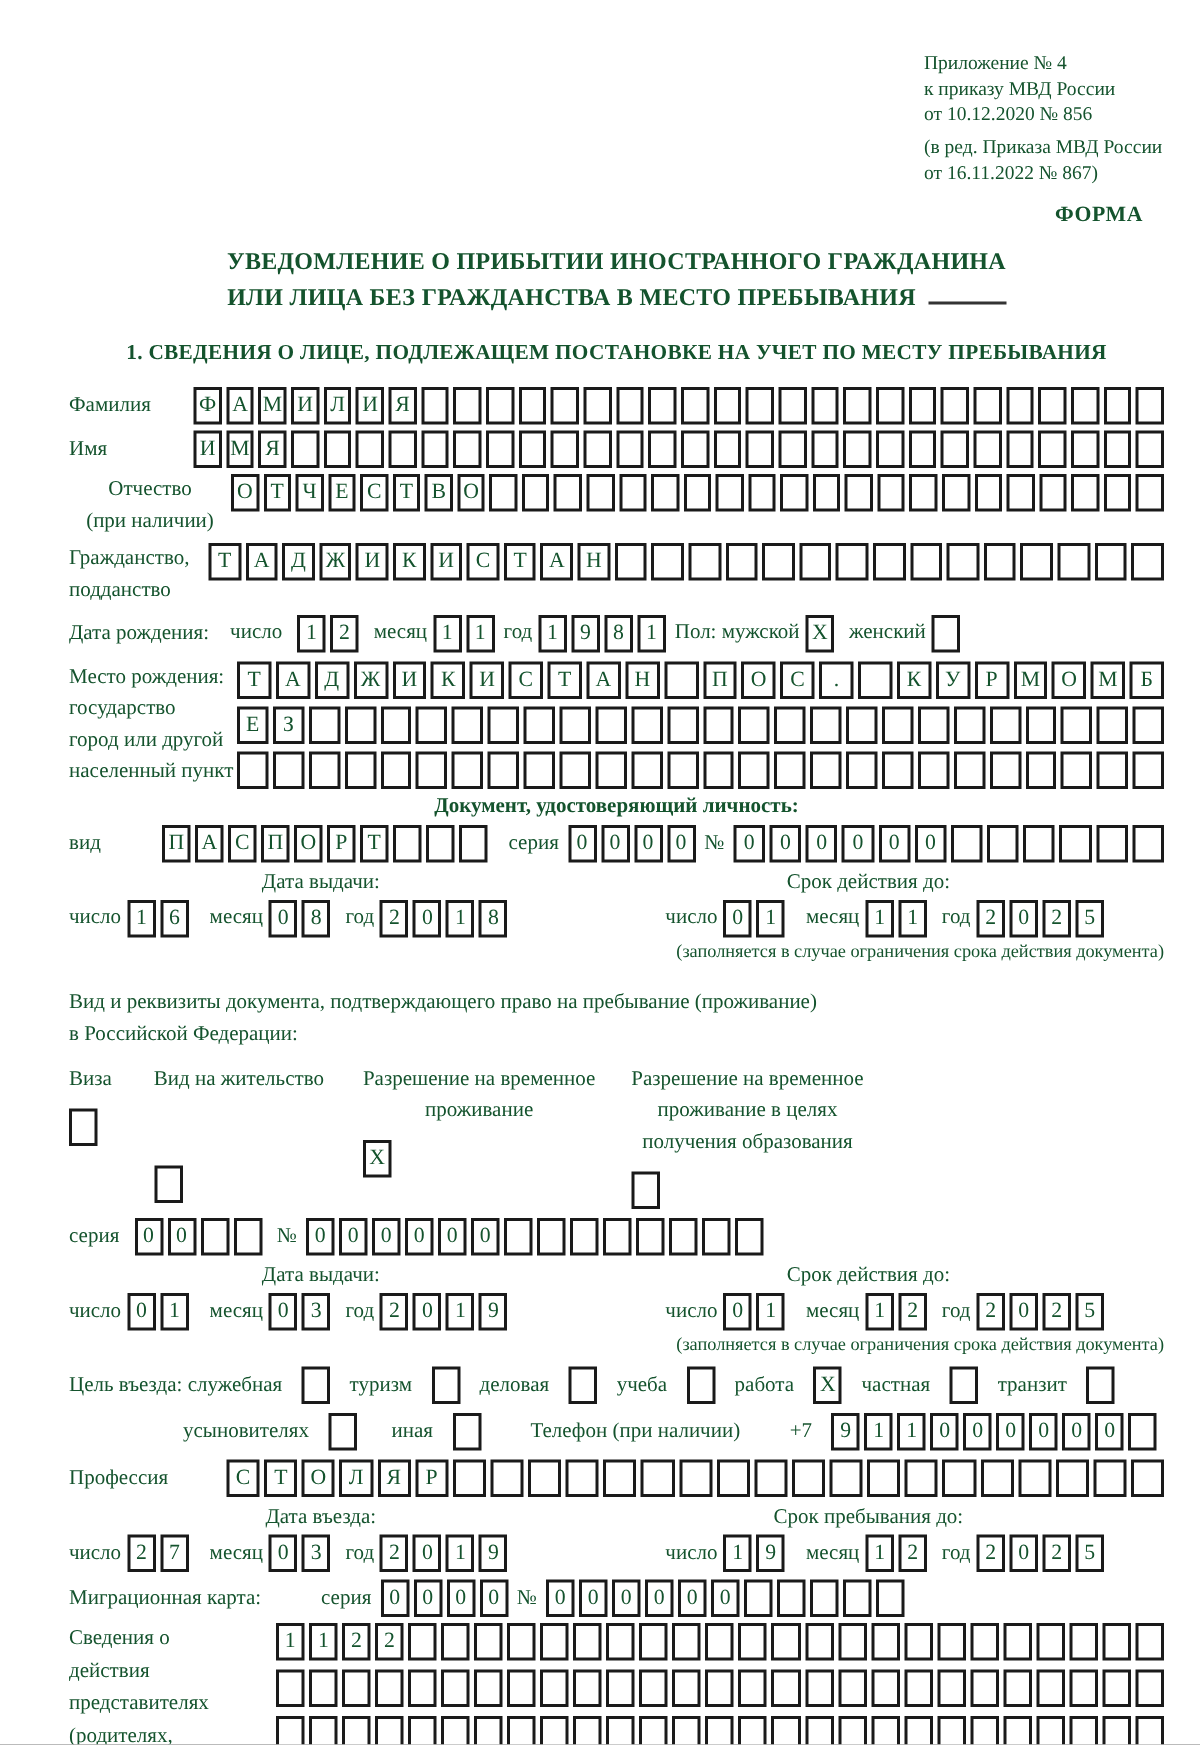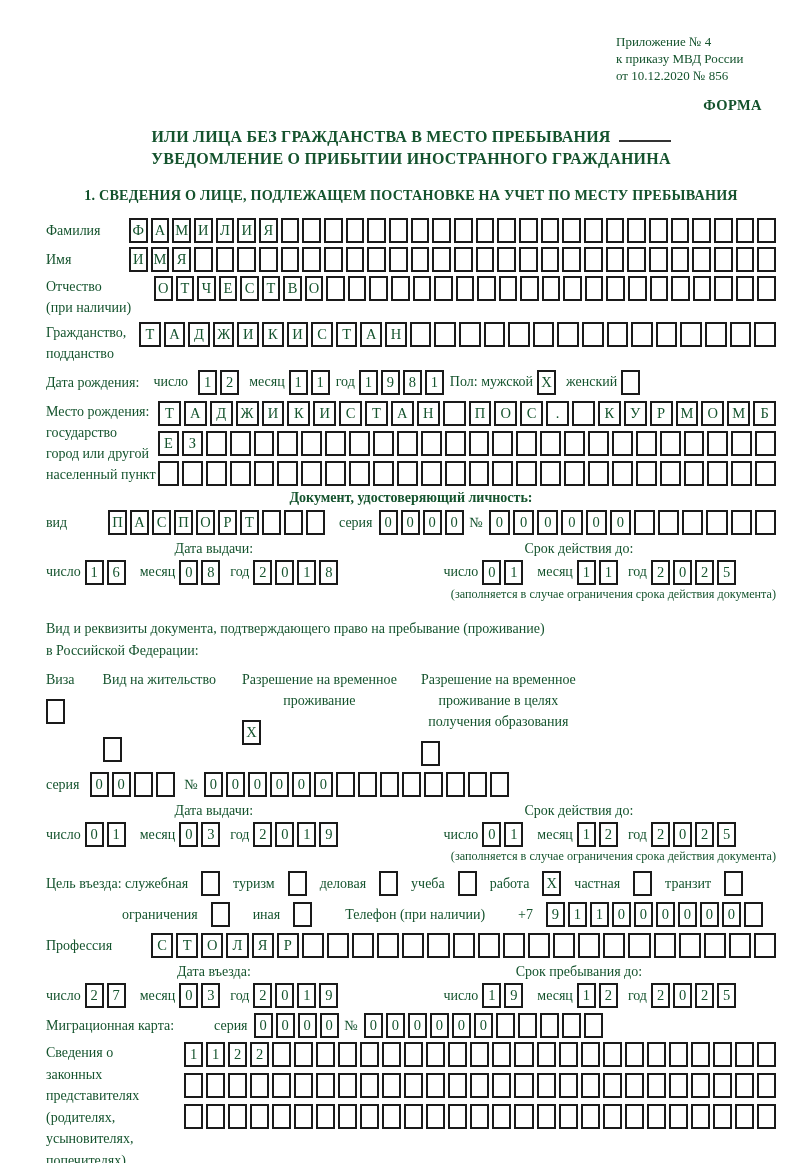--- a/index.html
+++ b/index.html
@@ -15,21 +15,21 @@
   .forma {text-align:right; padding-right:14px; font-weight:bold; margin-top:12px; font-size:14.5px; letter-spacing:.4px;}
   .title {text-align:center; font-weight:bold; font-size:16px; margin-top:12px; line-height:1.4; letter-spacing:.2px;}
   .uline {display:inline-block; width:52px; border-bottom:2px solid #333; height:.9em; margin-left:8px;}
   .section {font-weight:bold; font-size:14.2px; margin:16px 0 14px 0; text-align:center; letter-spacing:.2px;}
 
   
   .row {display:flex; align-items:center; margin-bottom:4px;}
   .row.top {align-items:flex-start;}
   .lbl {flex:0 0 auto; line-height:25px;}
   .lbl2 {line-height:21px;}
-  .w83 {flex-basis:83px;} .w108 {flex-basis:108px;} .w93 {flex-basis:93px;} .w112 {flex-basis:112px;}
+  .w83 {flex-basis:83px;} .w108 {flex-basis:108px;text-align:center;} .w93 {flex-basis:93px;} .w112 {flex-basis:112px;}
   .cells {display:flex; gap:3px;}
   .cells.grow {flex:1 1 auto;}
   .cells.grow .cell {flex:1 1 0; width:auto;}
   .cell {
     box-sizing:border-box; flex:0 0 auto; width:19px; height:25px;
     border:2px solid #1a1a1a; text-align:center; line-height:21px;
     font-size:14.5px; background:#fff;
   }
   .ml6{margin-left:6px;} .ml10{margin-left:10px;} .ml14{margin-left:14px;} .ml20{margin-left:20px;} .ml40{margin-left:40px;}
 
@@ -58,28 +58,32 @@
 </style>
 </head>
 <body>
 
 <div class="page">
 
   <div class="hdr">
     <div>Приложение № 4</div>
     <div>к приказу МВД России</div>
     <div>от 10.12.2020 № 856</div>
+    <div class="grp2">
+      <div>(в ред. Приказа МВД России</div>
+      <div>от 16.11.2022 № 867)</div>
+    </div>
   </div>
   <div class="forma">ФОРМА</div>
 
   <div class="title">
+    <div>УВЕДОМЛЕНИЕ О ПРИБЫТИИ ИНОСТРАННОГО ГРАЖДАНИНА</div>
     <div>
       <span>ИЛИ ЛИЦА БЕЗ ГРАЖДАНСТВА В МЕСТО ПРЕБЫВАНИЯ</span><span class="uline"></span>
     </div>
-    <div>УВЕДОМЛЕНИЕ О ПРИБЫТИИ ИНОСТРАННОГО ГРАЖДАНИНА</div>
   </div>
 
   <div class="section">1. СВЕДЕНИЯ О ЛИЦЕ, ПОДЛЕЖАЩЕМ ПОСТАНОВКЕ НА УЧЕТ ПО МЕСТУ ПРЕБЫВАНИЯ</div>
 
   <div class="row">
     <span class="lbl w83">Фамилия</span>
     <span class="cells grow">
         <span class="cell">Ф</span>
         <span class="cell">А</span>
         <span class="cell">М</span>
@@ -577,21 +581,21 @@
     <span class="cells">
         <span class="cell"></span>
       </span>
     <span>транзит</span>
     <span class="cells">
         <span class="cell"></span>
       </span>
   </div>
 
   <div class="purpose" style="padding-left:76px;">
-    <span>ограничения</span>
+    <span>усыновителях</span>
     <span class="cells">
         <span class="cell"></span>
       </span>
     <span class="ml10">иная</span>
     <span class="cells">
         <span class="cell"></span>
       </span>
     <span class="ml20">Телефон (при наличии)</span>
     <span class="ml20">+7</span>
     <span class="cells">
@@ -705,21 +709,21 @@
         <span class="cell"></span>
         <span class="cell"></span>
         <span class="cell"></span>
         <span class="cell"></span>
       </span>
   </div>
 
   <div class="rep">
     <span class="rl">
       <span>Сведения о</span><br>
-      <span>законных</span><br>
+      <span>действия</span><br>
       <span>представителях</span><br>
       <span>(родителях,</span><br>
       <span>усыновителях,</span><br>
       <span>попечителях)</span>
     </span>
     <span class="rrows">
       <span class="cells grow">
           <span class="cell">1</span>
           <span class="cell">1</span>
           <span class="cell">2</span>

